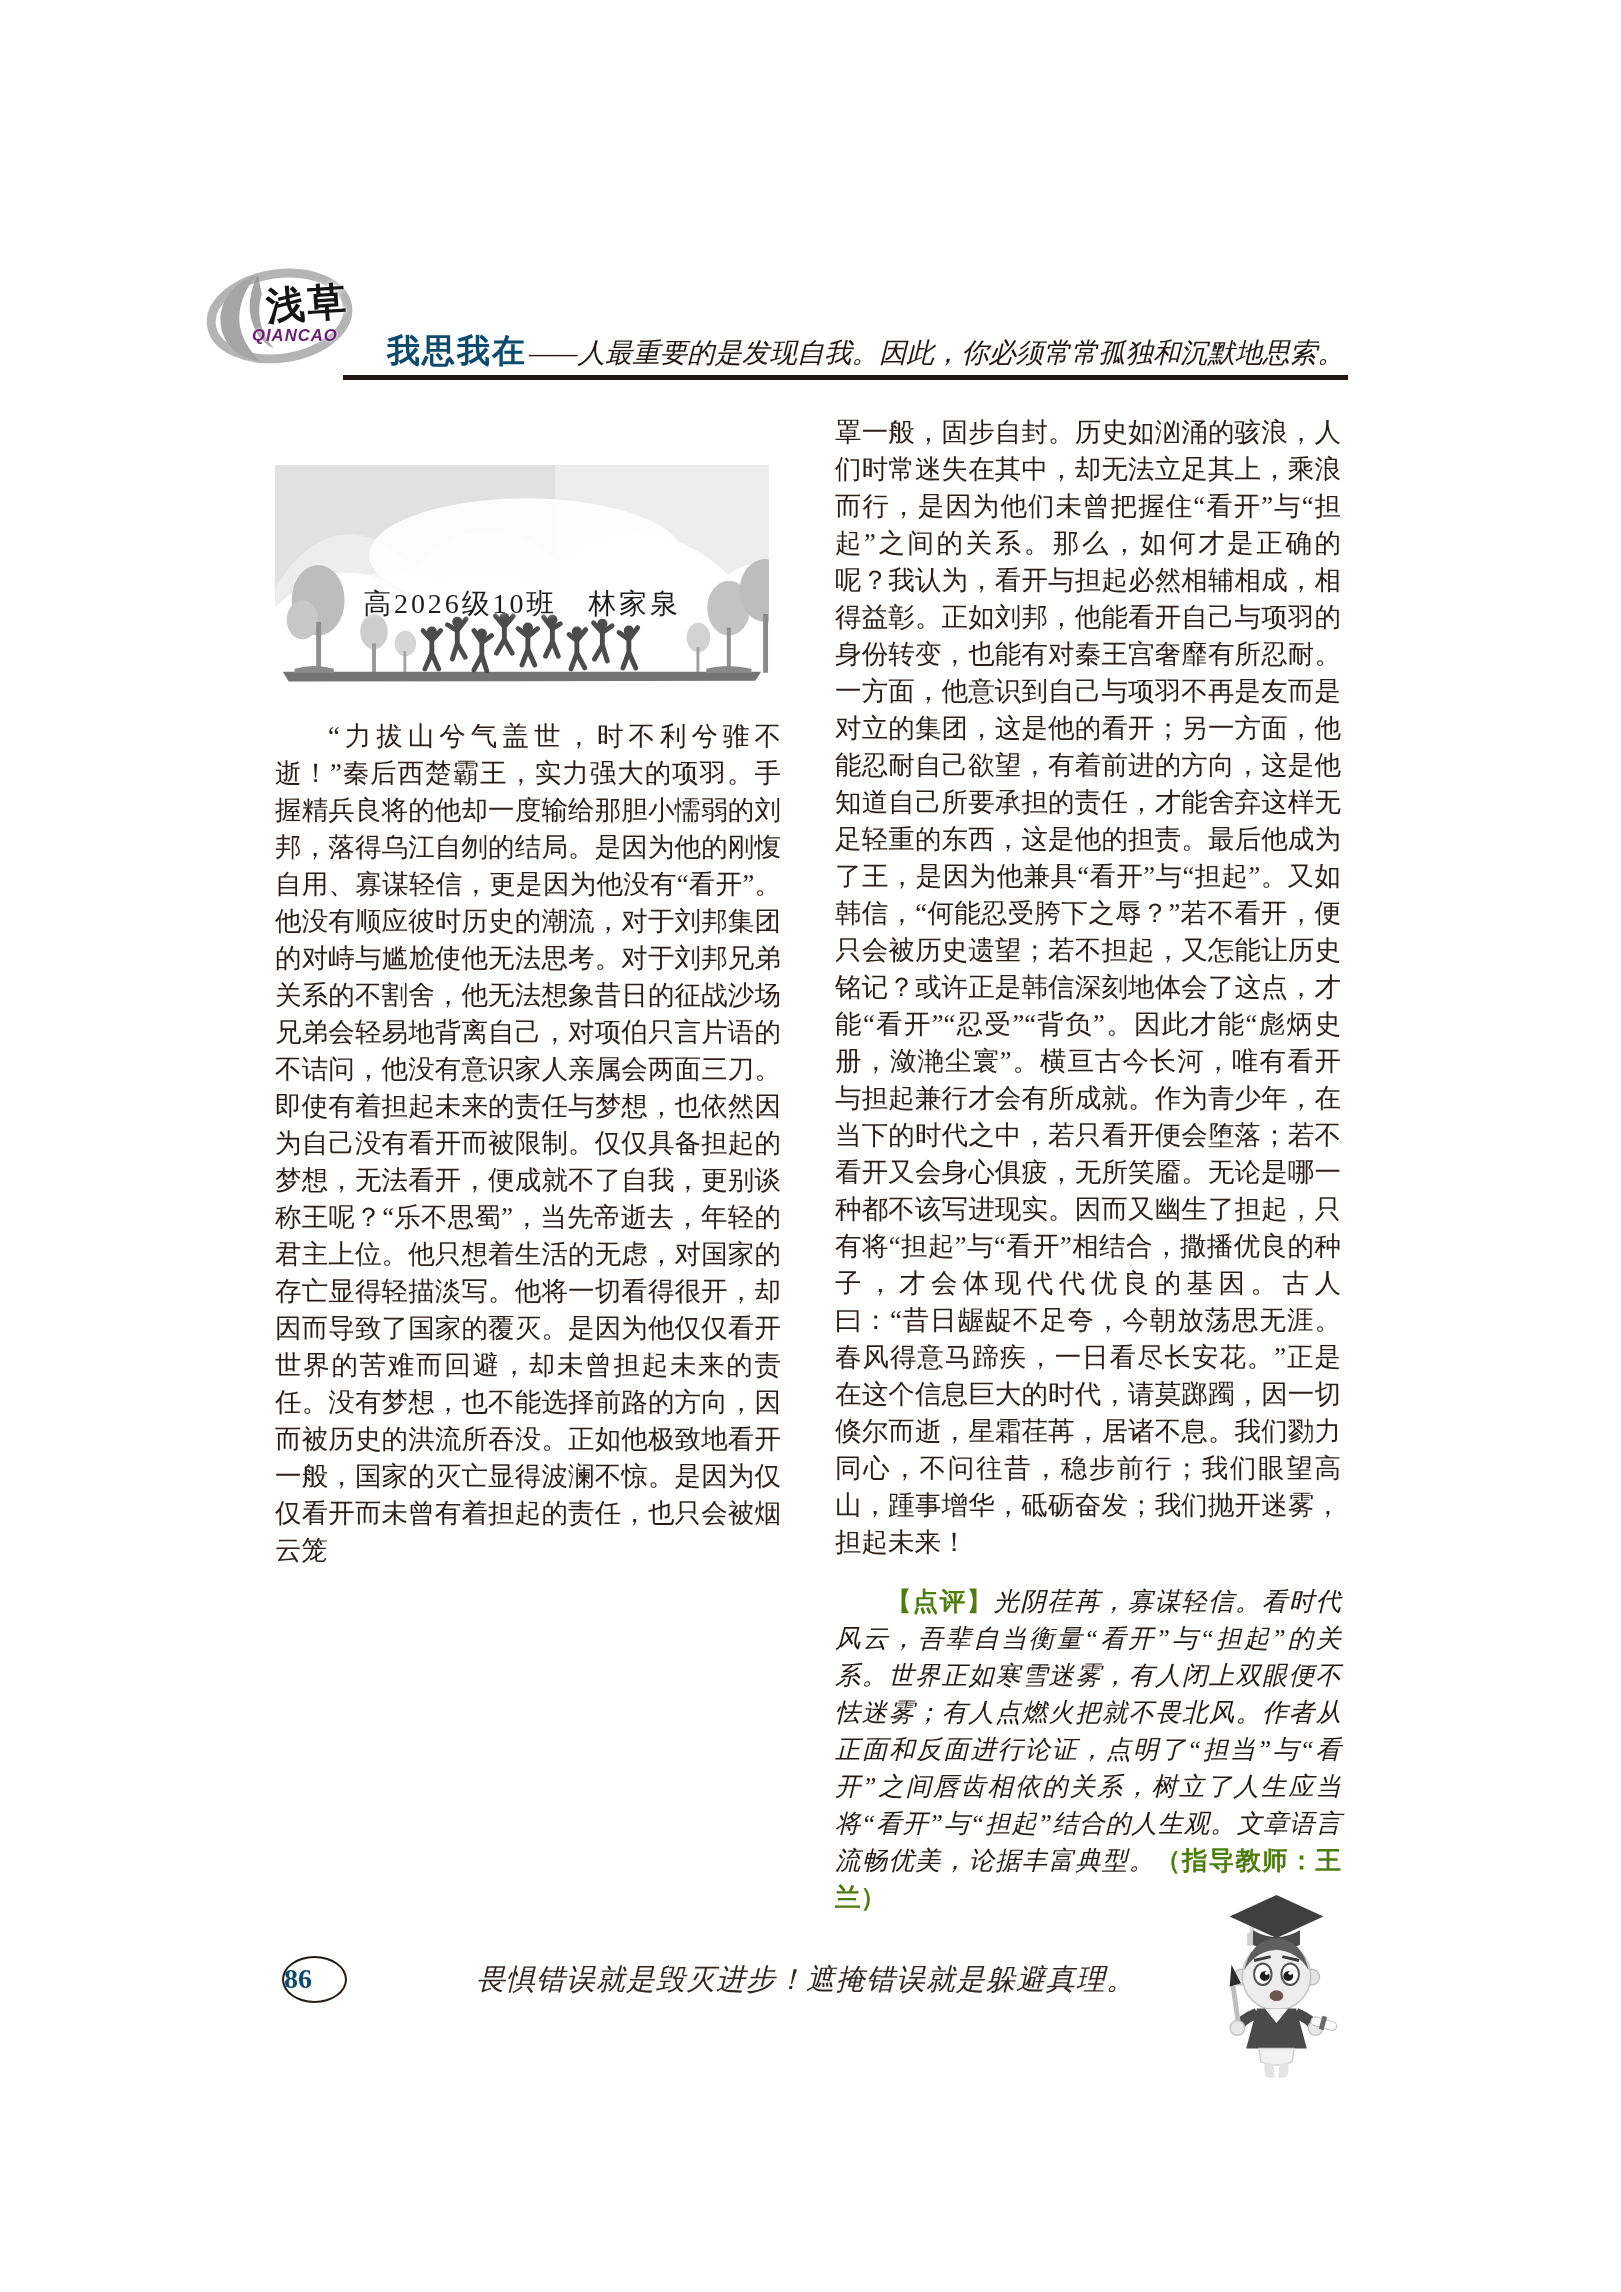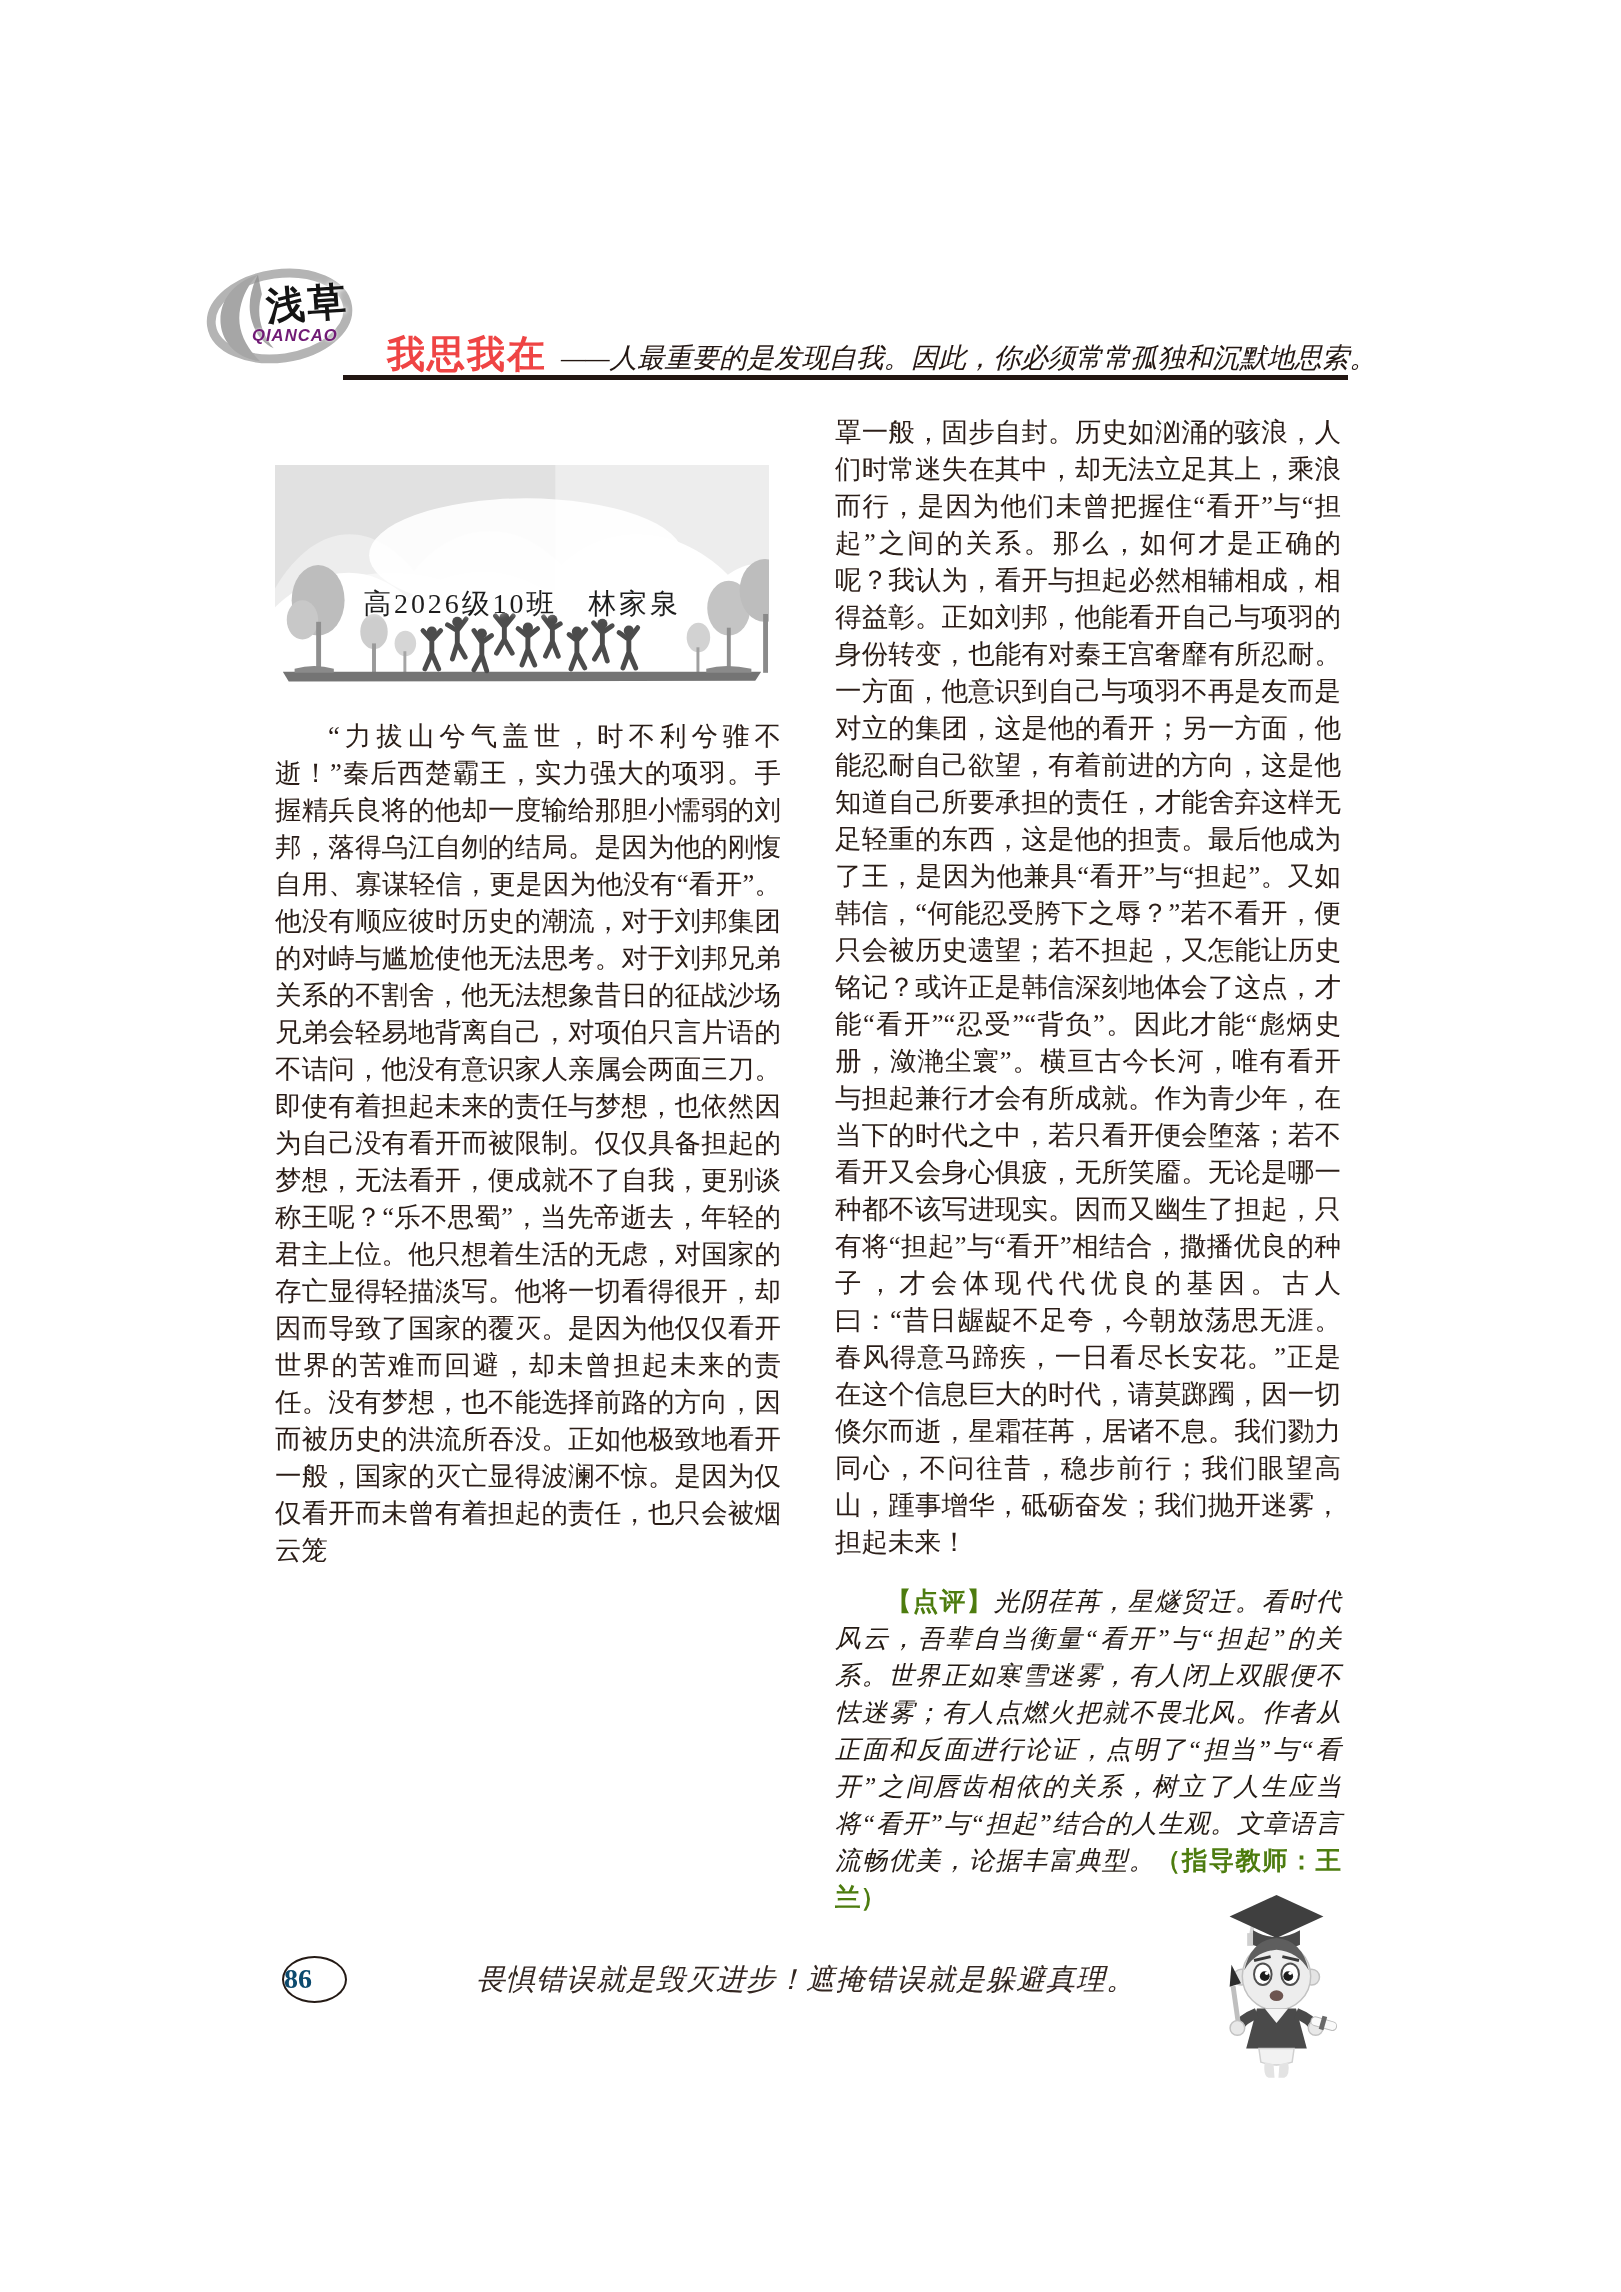--- a/index.html
+++ b/index.html
@@ -19,23 +19,23 @@
   .logo-en{
     position:absolute;left:51px;top:69px;font-size:16.7px;font-weight:bold;font-style:italic;
     letter-spacing:1px;color:#701a75;font-family:"Liberation Sans","DejaVu Sans",sans-serif;
     text-shadow:0 0 2.9px #fff;
   }
   .tagline{
     position:absolute;left:387px;top:329px;white-space:nowrap;
     font-size:27.4px;color:#241712;font-style:italic;
   }
   .tagline b{
-    font-style:normal;font-weight:900;font-size:38px;letter-spacing:2px;
-    font-family:"Liberation Sans","DejaVu Sans",sans-serif;color:#ef4444;
-    margin-right:14px;
+    font-style:normal;font-weight:900;font-size:33px;letter-spacing:2px;
+    font-family:"Liberation Sans","DejaVu Sans",sans-serif;color:#0c4a6e;
+    margin-right:2px;
   }
   .header-rule{position:absolute;left:343px;top:375px;width:1005px;height:4.9px;background:#221612;}
   
   .col{position:absolute;width:506px;}
   .col-left{left:275px;top:465px;}
   .col-right{left:835px;top:414px;}
   p.body{
     margin:0;font-size:26.5px;line-height:37px;text-align:justify;
     text-justify:inter-ideograph;letter-spacing:0;
   }
@@ -164,21 +164,21 @@
             </g>
         </g>
       </svg>
       <div class="art-byline">高2026级10班　林家泉</div>
     </figure>
     <p class="body indent">“力拔山兮气盖世，时不利兮骓不逝！”秦后西楚霸王，实力强大的项羽。手握精兵良将的他却一度输给那胆小懦弱的刘邦，落得乌江自刎的结局。是因为他的刚愎自用、寡谋轻信，更是因为他没有“看开”。他没有顺应彼时历史的潮流，对于刘邦集团的对峙与尴尬使他无法思考。对于刘邦兄弟关系的不割舍，他无法想象昔日的征战沙场兄弟会轻易地背离自己，对项伯只言片语的不诘问，他没有意识家人亲属会两面三刀。即使有着担起未来的责任与梦想，也依然因为自己没有看开而被限制。仅仅具备担起的梦想，无法看开，便成就不了自我，更别谈称王呢？“乐不思蜀”，当先帝逝去，年轻的君主上位。他只想着生活的无虑，对国家的存亡显得轻描淡写。他将一切看得很开，却因而导致了国家的覆灭。是因为他仅仅看开世界的苦难而回避，却未曾担起未来的责任。没有梦想，也不能选择前路的方向，因而被历史的洪流所吞没。正如他极致地看开一般，国家的灭亡显得波澜不惊。是因为仅仅看开而未曾有着担起的责任，也只会被烟云笼</p>
   </section>
 
   <section class="col col-right">
     <p class="body">罩一般，固步自封。历史如汹涌的骇浪，人们时常迷失在其中，却无法立足其上，乘浪而行，是因为他们未曾把握住“看开”与“担起”之间的关系。那么，如何才是正确的呢？我认为，看开与担起必然相辅相成，相得益彰。正如刘邦，他能看开自己与项羽的身份转变，也能有对秦王宫奢靡有所忍耐。一方面，他意识到自己与项羽不再是友而是对立的集团，这是他的看开；另一方面，他能忍耐自己欲望，有着前进的方向，这是他知道自己所要承担的责任，才能舍弃这样无足轻重的东西，这是他的担责。最后他成为了王，是因为他兼具“看开”与“担起”。又如韩信，“何能忍受胯下之辱？”若不看开，便只会被历史遗望；若不担起，又怎能让历史铭记？或许正是韩信深刻地体会了这点，才能“看开”“忍受”“背负”。因此才能“彪炳史册，潋滟尘寰”。横亘古今长河，唯有看开与担起兼行才会有所成就。作为青少年，在当下的时代之中，若只看开便会堕落；若不看开又会身心俱疲，无所笑靥。无论是哪一种都不该写进现实。因而又幽生了担起，只有将“担起”与“看开”相结合，撒播优良的种子，才会体现代代优良的基因。古人曰：“昔日龌龊不足夸，今朝放荡思无涯。春风得意马蹄疾，一日看尽长安花。”正是在这个信息巨大的时代，请莫踯躅，因一切倏尔而逝，星霜荏苒，居诸不息。我们勠力同心，不问往昔，稳步前行；我们眼望高山，踵事增华，砥砺奋发；我们抛开迷雾，担起未来！</p>
-    <p class="comment"><b class="clabel">【点评】</b><span>光阴荏苒，星燧贸迁。看时代风云，吾辈自当衡量“看开”与“担起”的关系。世界正如寒雪迷雾，有人闭上双眼便不怯迷雾；有人点燃火把就不畏北风。作者从正面和反面进行论证，点明了“担当”与“看开”之间唇齿相依的关系，树立了人生应当将“看开”与“担起”结合的人生观。文章语言流畅优美，论据丰富典型。</span><b class="cteacher">（指导教师：王兰）</b></p>
+    <p class="comment"><b class="clabel">【点评】</b><span>光阴荏苒，寡谋轻信。看时代风云，吾辈自当衡量“看开”与“担起”的关系。世界正如寒雪迷雾，有人闭上双眼便不怯迷雾；有人点燃火把就不畏北风。作者从正面和反面进行论证，点明了“担当”与“看开”之间唇齿相依的关系，树立了人生应当将“看开”与“担起”结合的人生观。文章语言流畅优美，论据丰富典型。</span><b class="cteacher">（指导教师：王兰）</b></p>
   </section>
 
   <div>
     <div class="pagenum">86</div>
     <div class="slogan">畏惧错误就是毁灭进步！遮掩错误就是躲避真理。</div>
     <svg class="mascot" width="131" height="201" viewBox="0 0 134 205">
 
       <path d="M46,24 L41,54" stroke="#d6d6d6" stroke-width="4" fill="none"></path>
       <rect x="37" y="52" width="9" height="13" fill="#cfcfcf"></rect>
 

